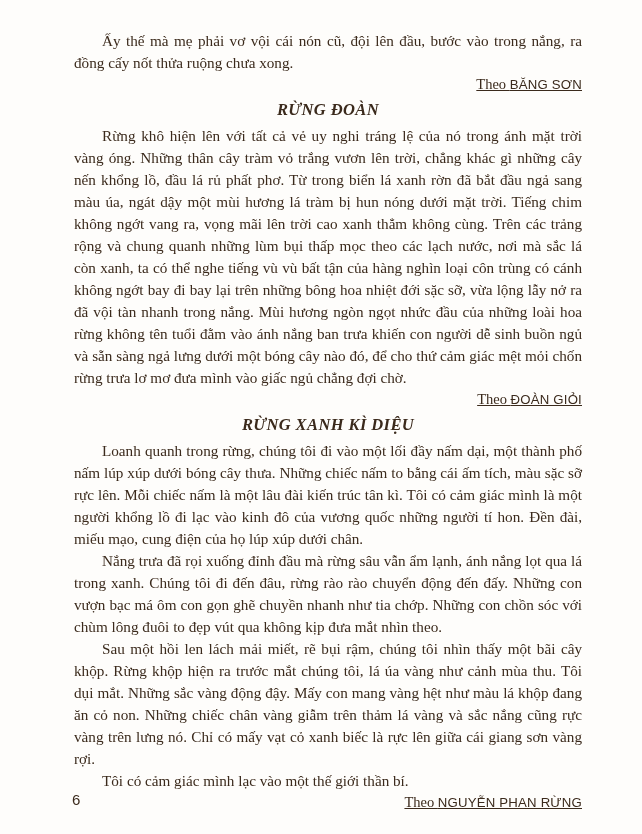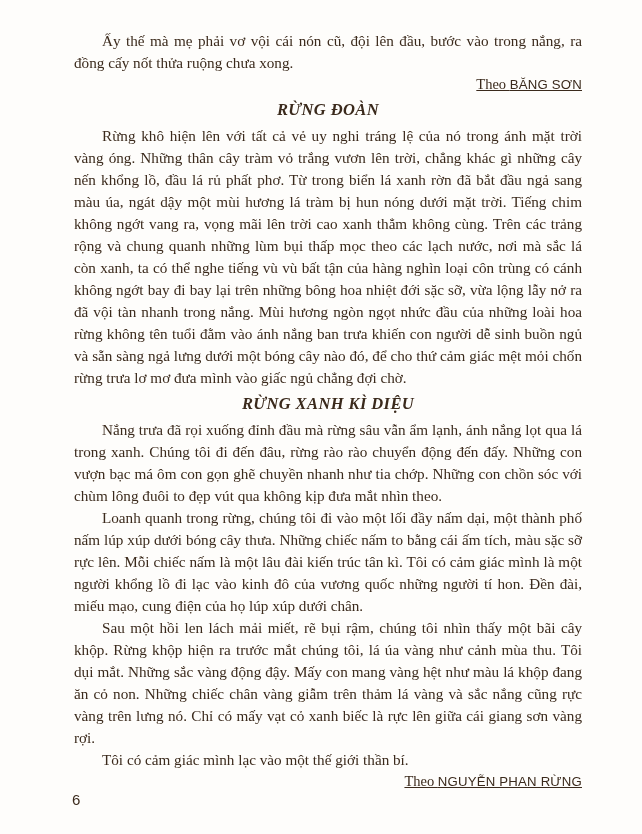--- a/index.html
+++ b/index.html
@@ -65,23 +65,24 @@
 </head>
 <body>
 
 <div class="page">
 
   <p class="para">Ấy thế mà mẹ phải vơ vội cái nón cũ, đội lên đầu, bước vào trong nắng, ra đồng cấy nốt thửa ruộng chưa xong.</p>
   <p class="attribution"><span class="prefix">Theo </span><span class="author">BĂNG SƠN</span></p>
 
   <h2 class="section-title">RỪNG ĐOÀN</h2>
   <p class="para">Rừng khô hiện lên với tất cả vẻ uy nghi tráng lệ của nó trong ánh mặt trời vàng óng. Những thân cây tràm vỏ trắng vươn lên trời, chẳng khác gì những cây nến khổng lồ, đầu lá rủ phất phơ. Từ trong biển lá xanh rờn đã bắt đầu ngả sang màu úa, ngát dậy một mùi hương lá tràm bị hun nóng dưới mặt trời. Tiếng chim không ngớt vang ra, vọng mãi lên trời cao xanh thẳm không cùng. Trên các trảng rộng và chung quanh những lùm bụi thấp mọc theo các lạch nước, nơi mà sắc lá còn xanh, ta có thể nghe tiếng vù vù bất tận của hàng nghìn loại côn trùng có cánh không ngớt bay đi bay lại trên những bông hoa nhiệt đới sặc sỡ, vừa lộng lẫy nở ra đã vội tàn nhanh trong nắng. Mùi hương ngòn ngọt nhức đầu của những loài hoa rừng không tên tuổi đằm vào ánh nắng ban trưa khiến con người dễ sinh buồn ngủ và sẵn sàng ngả lưng dưới một bóng cây nào đó, để cho thứ cảm giác mệt mỏi chốn rừng trưa lơ mơ đưa mình vào giấc ngủ chẳng đợi chờ.</p>
+  <p class="attribution"><span class="prefix">Theo </span><span class="author">ĐOÀN GIỎI</span></p>
 
   <h2 class="section-title">RỪNG XANH KÌ DIỆU</h2>
+  <p class="para">Loanh quanh trong rừng, chúng tôi đi vào một lối đầy nấm dại, một thành phố nấm lúp xúp dưới bóng cây thưa. Những chiếc nấm to bằng cái ấm tích, màu sặc sỡ rực lên. Mỗi chiếc nấm là một lâu đài kiến trúc tân kì. Tôi có cảm giác mình là một người khổng lồ đi lạc vào kinh đô của vương quốc những người tí hon. Đền đài, miếu mạo, cung điện của họ lúp xúp dưới chân.</p>
   <p class="para">Nắng trưa đã rọi xuống đỉnh đầu mà rừng sâu vẫn ẩm lạnh, ánh nắng lọt qua lá trong xanh. Chúng tôi đi đến đâu, rừng rào rào chuyển động đến đấy. Những con vượn bạc má ôm con gọn ghẽ chuyền nhanh như tia chớp. Những con chồn sóc với chùm lông đuôi to đẹp vút qua không kịp đưa mắt nhìn theo.</p>
-  <p class="para">Loanh quanh trong rừng, chúng tôi đi vào một lối đầy nấm dại, một thành phố nấm lúp xúp dưới bóng cây thưa. Những chiếc nấm to bằng cái ấm tích, màu sặc sỡ rực lên. Mỗi chiếc nấm là một lâu đài kiến trúc tân kì. Tôi có cảm giác mình là một người khổng lồ đi lạc vào kinh đô của vương quốc những người tí hon. Đền đài, miếu mạo, cung điện của họ lúp xúp dưới chân.</p>
   <p class="para">Sau một hồi len lách mải miết, rẽ bụi rậm, chúng tôi nhìn thấy một bãi cây khộp. Rừng khộp hiện ra trước mắt chúng tôi, lá úa vàng như cảnh mùa thu. Tôi dụi mắt. Những sắc vàng động đậy. Mấy con mang vàng hệt như màu lá khộp đang ăn cỏ non. Những chiếc chân vàng giẫm trên thảm lá vàng và sắc nắng cũng rực vàng trên lưng nó. Chỉ có mấy vạt cỏ xanh biếc là rực lên giữa cái giang sơn vàng rợi.</p>
   <p class="para">Tôi có cảm giác mình lạc vào một thế giới thần bí.</p>
   <p class="attribution"><span class="prefix">Theo </span><span class="author">NGUYỄN PHAN RỪNG</span></p>
 
   <div class="page-number">6</div>
 
 </div>
 
 </body></html>

